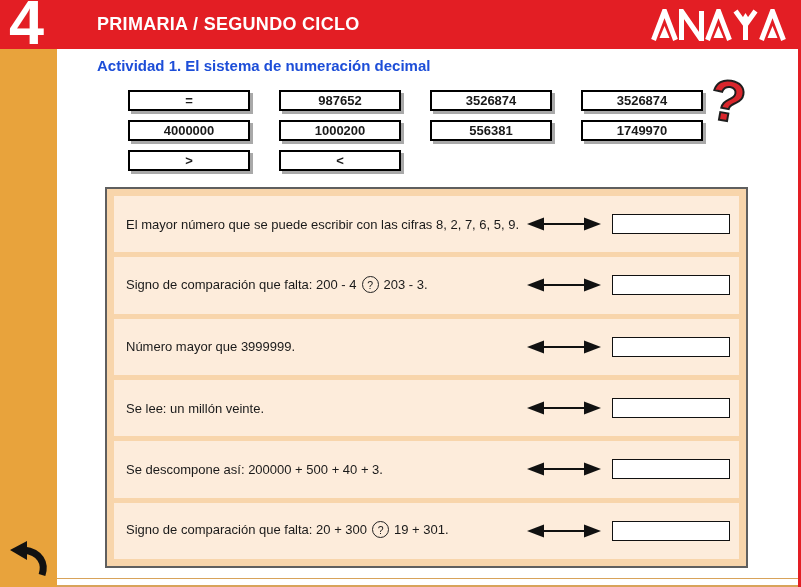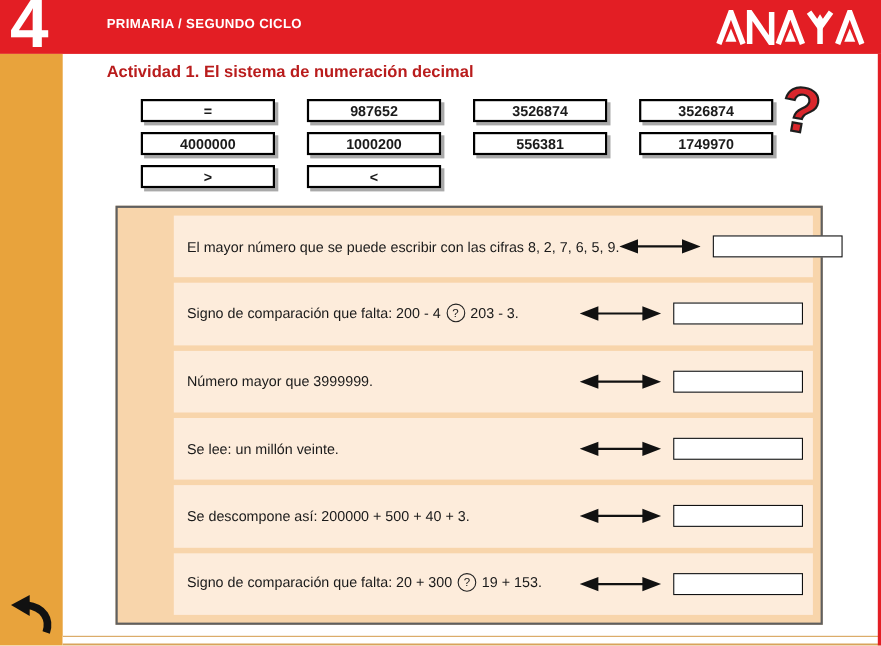--- a/index.html
+++ b/index.html
@@ -2,49 +2,49 @@
 <html style="--red: #e31e24; --orange: #e8a33c; --panel-bg: #f8d5ab; --row-bg: #fdecdb; --qmark-red: #d9262c; --shadow-gray: #a9a9a9; --border-gray: #5f5f5f; --footer-line: #d8a35a;"><head>
 <meta charset="utf-8">
 <style>
   html,body{margin:0;padding:0;}
   .page{position:relative;width:801px;height:587px;background:#fff;overflow:hidden;
         font-family:"Liberation Sans",sans-serif;color:#1a1a1a;}
 
   
   .header{position:absolute;left:0;top:0;width:801px;height:49px;background:var(--red,#e31e24);}
   .unit{position:absolute;left:9px;top:-9px;color:#fff;font-size:63px;font-weight:bold;line-height:1;}
-  .htitle{position:absolute;left:97px;top:14px;color:#fff;font-size:12px;font-weight:bold;letter-spacing:.3px;}
+  .htitle{position:absolute;left:97px;top:14px;color:#fff;font-size:18px;font-weight:bold;letter-spacing:.3px;}
   .logo{position:absolute;right:12px;top:9px;}
 
   
   .sidebar{position:absolute;left:0;top:49px;width:57px;height:538px;background:var(--orange,#e8a33c);}
   .back{position:absolute;left:9px;top:488px;width:40px;height:42px;cursor:pointer;}
 
   
-  .activity-title{position:absolute;left:97px;top:57px;font-size:15px;font-weight:bold;color:#b91c1c;}
+  .activity-title{position:absolute;left:97px;top:57px;font-size:15px;font-weight:bold;color:#1d4ed8;}
 
   
   .options{position:absolute;left:128px;top:90px;display:grid;
            grid-template-columns:repeat(4,122px);column-gap:29px;row-gap:9px;}
   .opt{height:21px;background:#fff;border:2px solid #000;box-sizing:border-box;
        box-shadow:3px 3px 0 var(--shadow-gray,#a9a9a9);
        display:flex;align-items:center;justify-content:center;
        font-size:13px;font-weight:bold;cursor:grab;}
 
   
   .qmark{position:absolute;left:710px;top:72px;font-size:58px;font-weight:bold;line-height:1;
          color:var(--qmark-red,#d9262c);-webkit-text-stroke:2px #1e1e1e;
          transform:rotate(10deg);}
 
   
   .panel{position:absolute;left:105px;top:187px;width:643px;height:381px;box-sizing:border-box;
          background:var(--panel-bg,#f8d5ab);border:2px solid var(--border-gray,#5f5f5f);
          display:flex;flex-direction:column;gap:5px;padding:7px;}
   .row{height:41px;flex:1 1 auto;background:var(--row-bg,#fdecdb);
-       display:flex;align-items:center;margin-left:44px;}
+       display:flex;align-items:center;}
   .qtext{flex:1;padding-left:12px;font-size:13px;white-space:nowrap;}
   .circ{display:inline-flex;width:15px;height:15px;border:1.2px solid #222;border-radius:50%;
         align-items:center;justify-content:center;font-size:10.5px;margin:0 5px;
         vertical-align:middle;position:relative;top:-1px;}
   .arrow{flex:0 0 auto;margin-right:11px;}
   .ansbox{flex:0 0 118px;height:20px;background:#fff;border:1.5px solid #111;
           box-sizing:border-box;margin-right:9px;cursor:pointer;}
 
   
   .footer-strip{position:absolute;left:57px;bottom:0;width:744px;height:9px;background:#fff;
@@ -160,21 +160,21 @@
     <svg class="arrow" width="74" height="16" viewBox="0 0 74 16">
       <line x1="10" y1="8" x2="64" y2="8" stroke="#111" stroke-width="2"></line>
       <polygon points="0,8 17,1.5 17,14.5" fill="#111"></polygon>
       <polygon points="74,8 57,1.5 57,14.5" fill="#111"></polygon>
     </svg>
     <div class="ansbox"></div>
   </div>
 
   <div class="row">
     <div class="qtext">
-      <span>Signo de comparación que falta:  20 + 300</span><span class="circ">?</span><span>19 + 153.</span>
+      <span>Signo de comparación que falta:  20 + 300</span><span class="circ">?</span><span>19 + 301.</span>
     </div>
     <svg class="arrow" width="74" height="16" viewBox="0 0 74 16">
       <line x1="10" y1="8" x2="64" y2="8" stroke="#111" stroke-width="2"></line>
       <polygon points="0,8 17,1.5 17,14.5" fill="#111"></polygon>
       <polygon points="74,8 57,1.5 57,14.5" fill="#111"></polygon>
     </svg>
     <div class="ansbox"></div>
   </div>
 </div>
 

